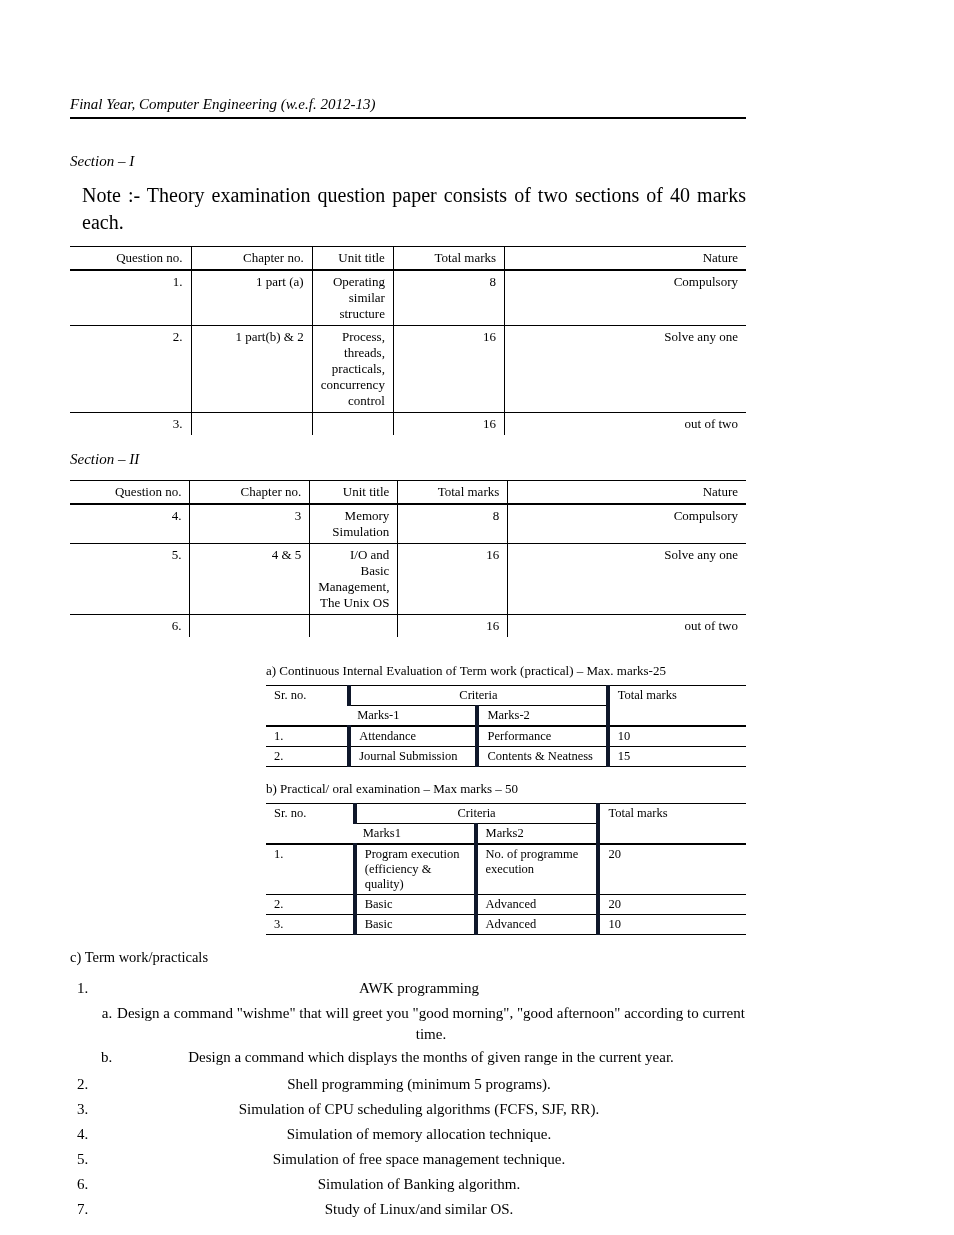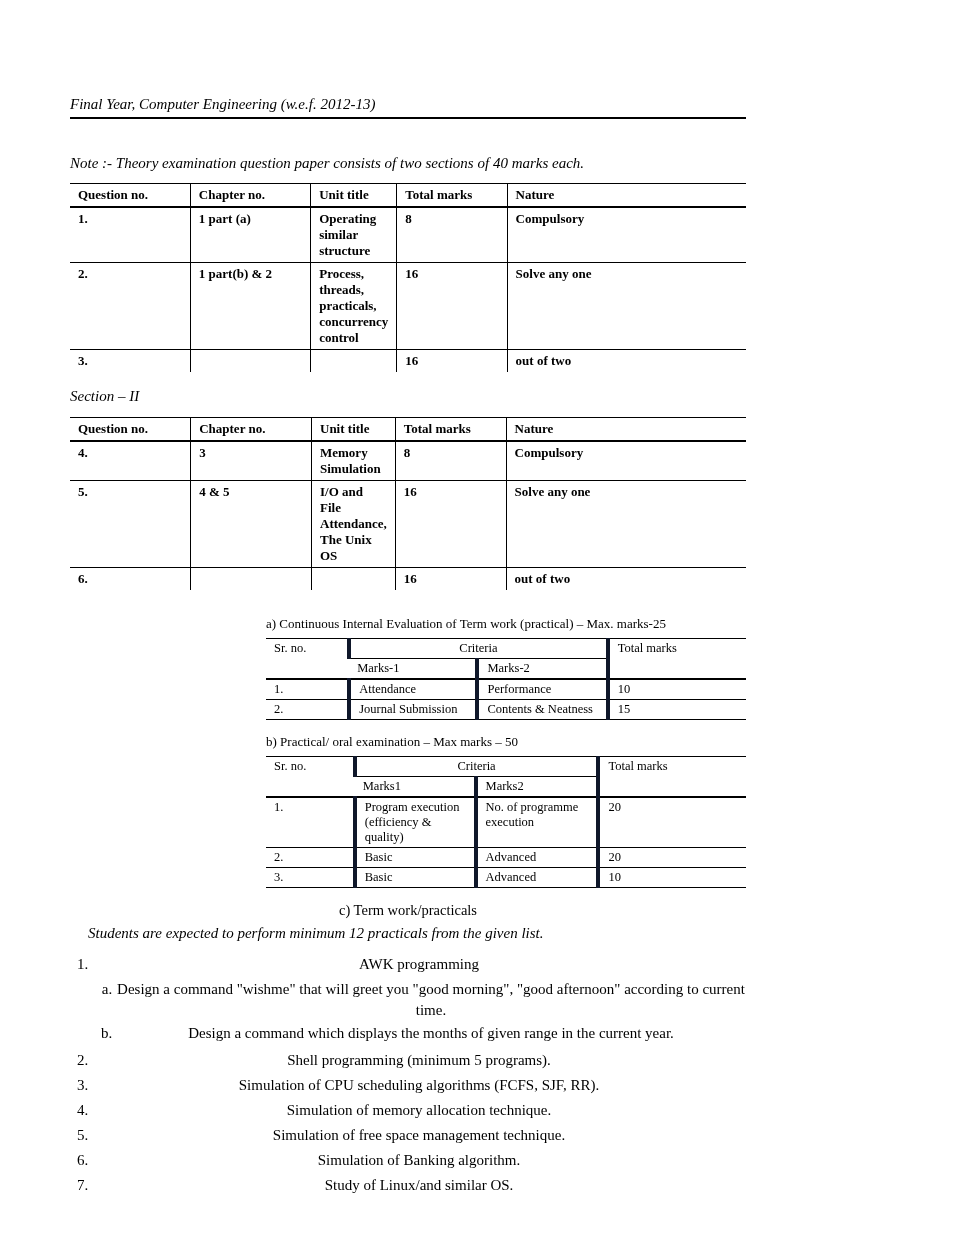--- a/index.html
+++ b/index.html
@@ -24,40 +24,39 @@
     border: none;
     border-top: 2.5px solid #000;
     margin: 0 0 34px 0;
   }
   .subhead {
     font-style: italic;
     font-size: 15px;
     margin: 0 0 12px 0;
   }
   .para {
-    font-size: 15px;
+    font-size: 20px;
     line-height: 1.35;
-    margin: 0 0 10px 0;
+    margin: 0 0 10px 12px;
     text-align: justify;
-    font-style: italic;
   }
 
   
   table.t5 {
     border-collapse: collapse;
     width: 100%;
     font-size: 13px;
     margin: 4px 0 8px 0;
   }
   table.t5 th, table.t5 td {
     border-left: 1px solid #000;
     border-right: 1px solid #000;
     padding: 3px 8px;
-    text-align: left;
-    font-weight: bold;
+    text-align: right;
+    font-weight: normal;
     vertical-align: top;
   }
   table.t5 th:first-child, table.t5 td:first-child { border-left: none; }
   table.t5 th:last-child,  table.t5 td:last-child  { border-right: none; }
   table.t5 .top    { border-top: 1px solid #000; }
   table.t5 .thick  { border-bottom: 2.5px solid #000; }
   table.t5 .row    { border-bottom: 1px solid #000; }
 
   .tabcap {
     font-size: 13px;
@@ -98,38 +97,38 @@
   ol.nested > li { margin-bottom: 4px; }
   ol.nested ol {
     list-style-type: lower-alpha;
     margin: 4px 0 6px 24px;
     padding: 0;
   }
   ol.nested ol li { margin-bottom: 2px; }
 
   .sec-cap {
     font-size: 14.5px;
-    margin: 14px 0 4px 0;
-    text-align: center;
+    margin: 14px 0 12px 0;
   }
 
   .page-num {
     text-align: center;
     font-size: 13px;
     margin-top: 60px;
   }
 </style>
 </head>
 <body>
 
 <div class="page">
 
   <div class="running-head">Final Year, Computer Engineering (w.e.f. 2012-13)</div>
   <hr class="hr-heavy">
 
+  <p class="subhead">Section – I</p>
   <p class="para">Note :- Theory examination question paper consists of two sections of 40 marks each.</p>
 
   <table class="t5">
     <tbody>
         <tr class="top thick">
       <th style="width:110px">Question no.</th>
       <th style="width:110px">Chapter no.</th>
       <th>Unit title</th>
       <th style="width:100px">Total marks</th>
       <th style="width:240px">Nature</th>
@@ -172,21 +171,21 @@
     <tr class="row">
       <td>4.</td>
       <td>3</td>
       <td>Memory Simulation</td>
       <td>8</td>
       <td>Compulsory</td>
     </tr>
     <tr class="row">
       <td>5.</td>
       <td>4 &amp; 5</td>
-      <td>I/O and File Attendance, The Unix OS</td>
+      <td>I/O and Basic Management, The Unix OS</td>
       <td>16</td>
       <td>Solve any one</td>
     </tr>
     <tr>
       <td>6.</td>
       <td></td>
       <td></td>
       <td>16</td>
       <td>out of two</td>
     </tr>
@@ -249,21 +248,20 @@
         <td>3.</td>
         <td>Basic</td>
         <td>Advanced</td>
         <td>10</td>
       </tr>
     </tbody>
       </table>
   </div>
 
   <p class="sec-cap">c)  Term work/practicals</p>
-  <p class="para" style="margin-left:18px">Students are expected to perform minimum 12 practicals from the given list.</p>
 
   <ol class="nested">
     <li>
       <span>AWK programming</span>
       <ol>
         <li>Design a command "wishme" that will greet you "good morning", "good afternoon" according to current time.</li>
         <li>Design a command which displays the months of given range in the current year.</li>
       </ol>
     </li>
     <li>Shell programming (minimum 5 programs).</li>

